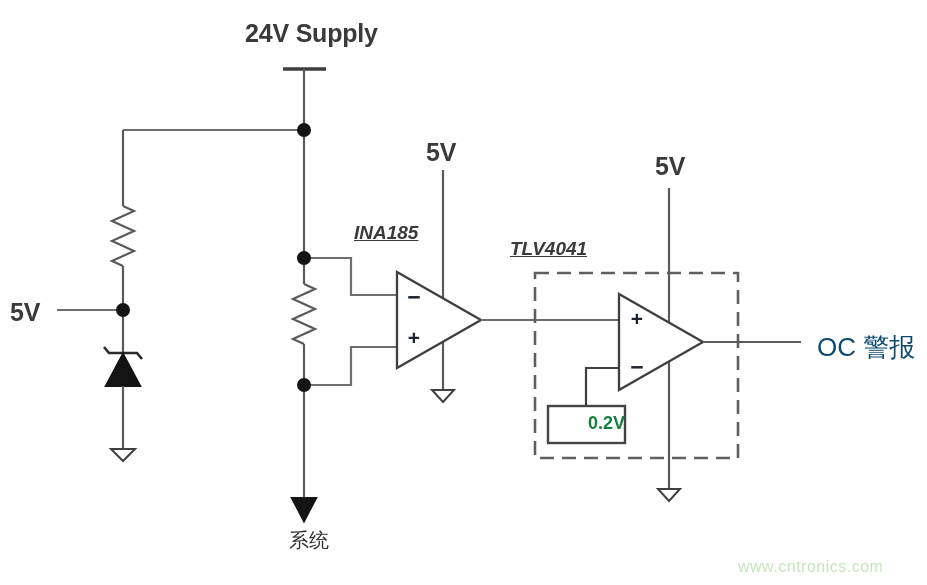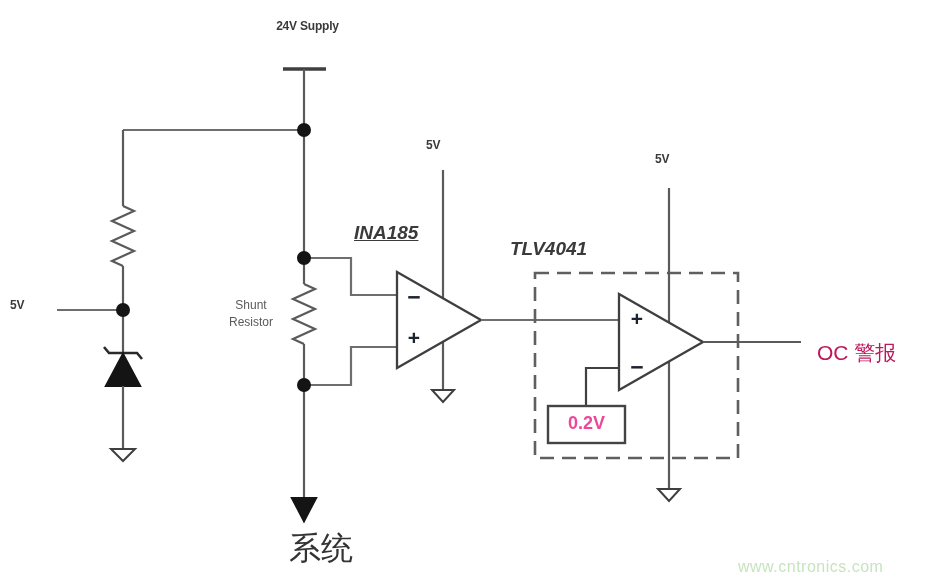--- a/index.html
+++ b/index.html
@@ -2,27 +2,27 @@
 <html><head>
 <meta charset="utf-8">
 <style>
   html,body{margin:0;padding:0;background:#fff;}
   .canvas{
     position:relative;width:927px;height:585px;background:#ffffff;overflow:hidden;
     font-family:"Liberation Sans", sans-serif;
   }
   .canvas svg{position:absolute;left:0;top:0;}
   .lbl{position:absolute;color:#3a3a3a;white-space:nowrap;}
-  .lbl-supply{font-size:12px;font-weight:600;letter-spacing:-0.2px;}
+  .lbl-supply{font-size:25px;font-weight:600;letter-spacing:-0.2px;}
   .lbl-part{font-size:19px;font-weight:600;font-style:italic;}
   .lbl-shunt{font-size:12px;color:#5a5a5a;text-align:center;line-height:17px;width:68px;white-space:normal;}
   .lbl-sign{font-weight:700;width:24px;text-align:center;color:#1d2430;}
-  .lbl-vref{font-size:18px;font-weight:600;width:77px;text-align:center;color:#ec4899;}
-  .lbl-out{font-size:21px;color:#be185d;margin-top:9px;}
-  .lbl-sys{font-size:32px;color:#333333;text-align:center;}
+  .lbl-vref{font-size:18px;font-weight:600;width:77px;text-align:right;color:#15803d;}
+  .lbl-out{font-size:26px;color:#0c4a6e;}
+  .lbl-sys{font-size:20px;color:#333333;text-align:center;}
   .lbl-wm{font-size:16px;color:#c6e4bf;letter-spacing:0.5px;}
 </style>
 </head>
 <body>
 
 <div class="canvas">
 
   <svg width="927" height="585" viewBox="0 0 927 585">
     <g fill="none" stroke="#5a5a5a" stroke-width="2.2">
 
@@ -68,31 +68,27 @@
       <circle cx="123" cy="310" r="7" fill="#141414" stroke="none"></circle>
       <circle cx="304" cy="258" r="7" fill="#141414" stroke="none"></circle>
       <circle cx="304" cy="385" r="7" fill="#141414" stroke="none"></circle>
     </g>
   </svg>
 
   <div class="lbl lbl-supply" style="left:245px;top:19px;width:125px;text-align:center;">24V Supply</div>
 
   <div class="lbl lbl-supply" style="left:10px;top:298px;">5V</div>
 
-  <div class="lbl lbl-shunt" style="left:217px;top:297px;">
-    <div>Shunt</div>
-    <div>Resistor</div>
-  </div>
 
   <div class="lbl lbl-part" style="left:354px;top:222px;text-decoration:underline;">INA185</div>
   <div class="lbl lbl-supply" style="left:426px;top:138px;">5V</div>
   <div class="lbl lbl-sign" style="left:402px;top:284px;font-size:23px;">−</div>
   <div class="lbl lbl-sign" style="left:402px;top:326px;font-size:21px;">+</div>
 
-  <div class="lbl lbl-part" style="left:510px;top:238px;">TLV4041</div>
+  <div class="lbl lbl-part" style="left:510px;top:238px;text-decoration:underline;">TLV4041</div>
   <div class="lbl lbl-supply" style="left:655px;top:152px;">5V</div>
   <div class="lbl lbl-sign" style="left:625px;top:307px;font-size:21px;">+</div>
   <div class="lbl lbl-sign" style="left:625px;top:354px;font-size:23px;">−</div>
   <div class="lbl lbl-vref" style="left:548px;top:413px;">0.2V</div>
 
   <div class="lbl lbl-out" style="left:817px;top:330px;">OC 警报</div>
 
   <div class="lbl lbl-sys" style="left:289px;top:527px;">系统</div>
 
   <div class="lbl lbl-wm" style="left:738px;top:558px;">www.cntronics.com</div>

